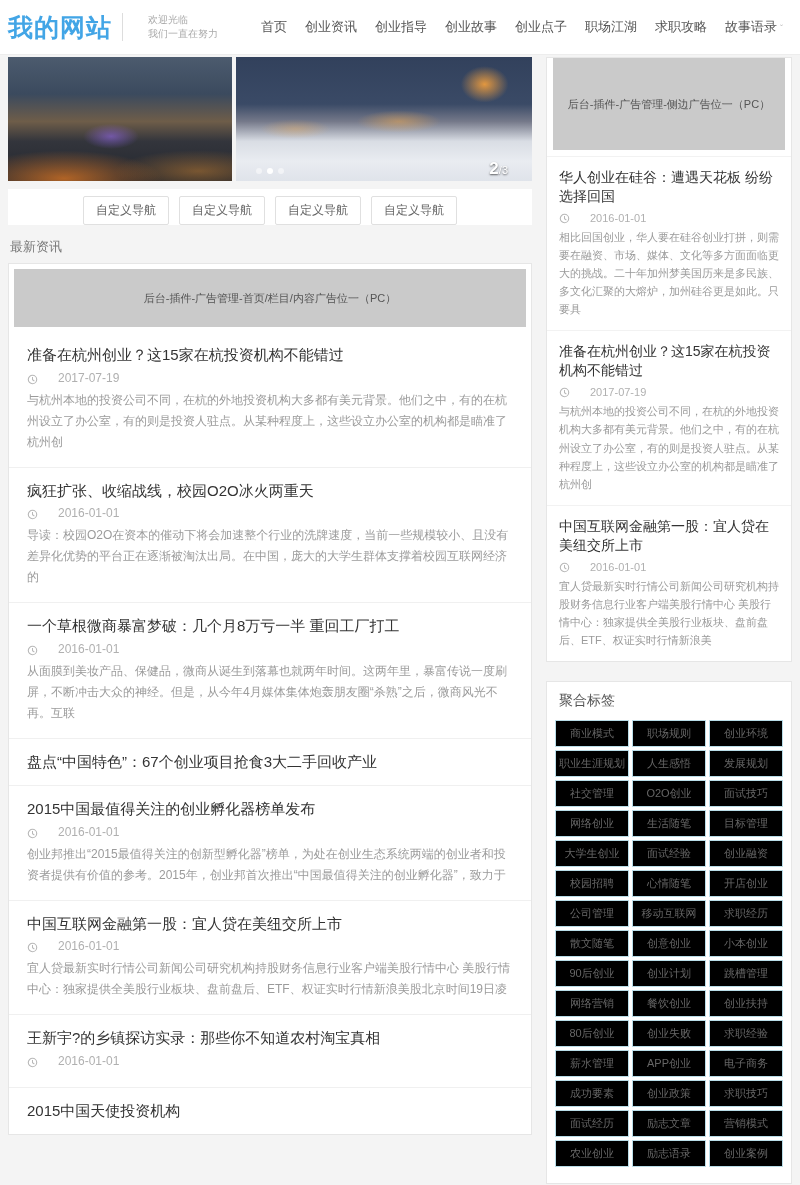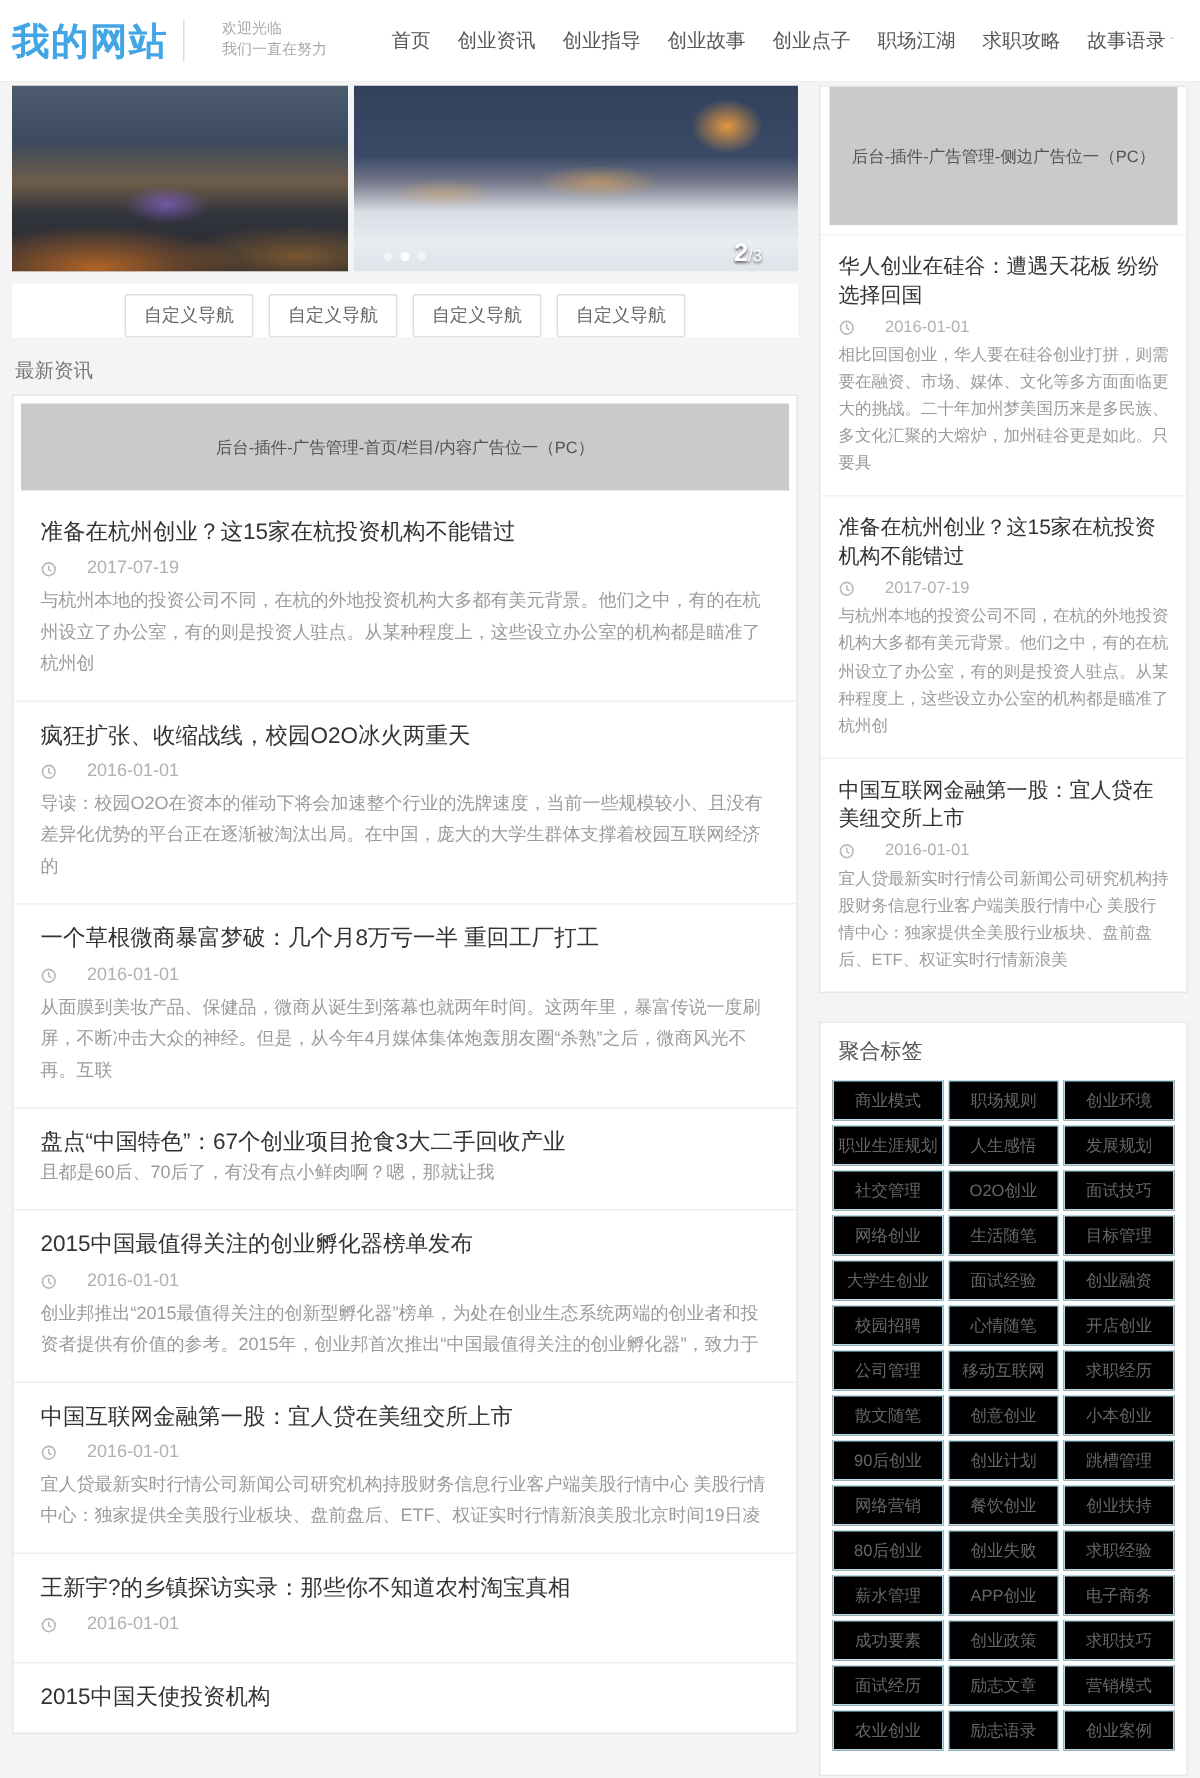--- a/index.html
+++ b/index.html
@@ -199,21 +199,20 @@
               <svg viewBox="0 0 12 12" width="11" height="11" class="icon-clock">
                 <circle cx="6" cy="6" r="4.6" fill="none" stroke="#b8b8b8" stroke-width="1.2"></circle>
                 <path d="M6 3.2v3l2 1.4" fill="none" stroke="#b8b8b8" stroke-width="1.1"></path>
               </svg>
               <span>2016-01-01</span>
             </div>
             <div class="a-excerpt">从面膜到美妆产品、保健品，微商从诞生到落幕也就两年时间。这两年里，暴富传说一度刷屏，不断冲击大众的神经。但是，从今年4月媒体集体炮轰朋友圈“杀熟”之后，微商风光不再。互联</div>
           </div>
           <div class="article">
             <div class="a-title">盘点“中国特色”：67个创业项目抢食3大二手回收产业</div>
-            <div class="a-excerpt">且都是60后、70后了，有没有点小鲜肉啊？嗯，那就让我</div>
           </div>
           <div class="article">
             <div class="a-title">2015中国最值得关注的创业孵化器榜单发布</div>
             <div class="a-meta">
               <svg viewBox="0 0 12 12" width="11" height="11" class="icon-clock">
                 <circle cx="6" cy="6" r="4.6" fill="none" stroke="#b8b8b8" stroke-width="1.2"></circle>
                 <path d="M6 3.2v3l2 1.4" fill="none" stroke="#b8b8b8" stroke-width="1.1"></path>
               </svg>
               <span>2016-01-01</span>
             </div>

